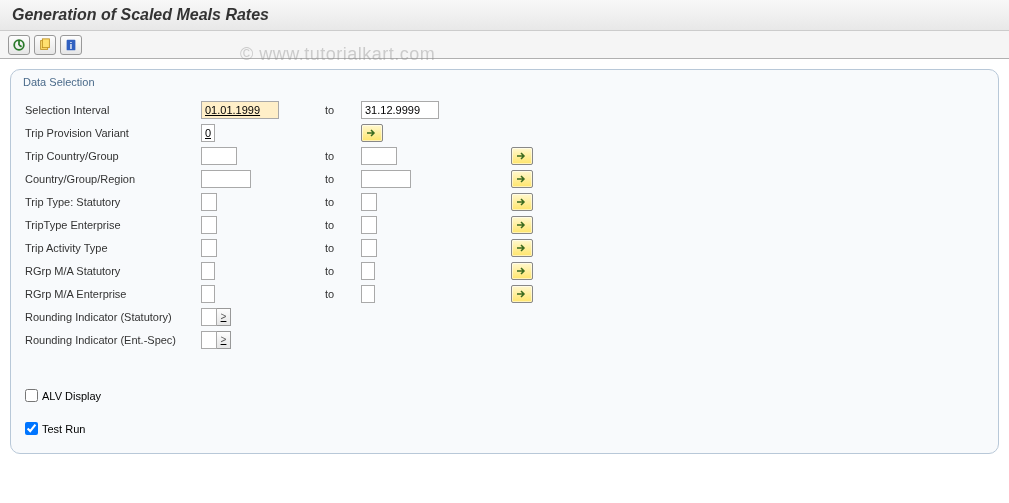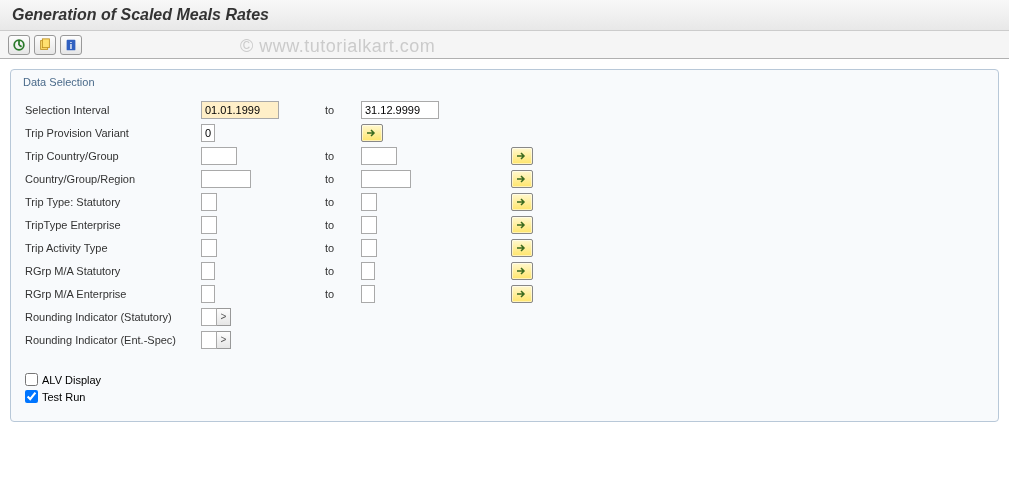--- a/index.html
+++ b/index.html
@@ -40,21 +40,21 @@
       align-items: center;
       justify-content: center;
       cursor: pointer;
     }
     .tb-btn svg { width: 14px; height: 14px; }
     .content {
       padding: 10px;
     }
     .group {
       border: 1px solid #b8c8d8;
-      border-radius: 4px;
+      border-radius: 10px;
       padding: 6px 10px 14px 10px;
       position: relative;
       background: #f8fafc;
     }
     .group-title {
       color: #4a6a8a;
       font-size: 11px;
       margin-bottom: 10px;
       padding-left: 2px;
     }
@@ -63,21 +63,21 @@
       align-items: center;
       height: 23px;
       margin-bottom: 0;
     }
     .lbl {
       width: 180px;
       padding-left: 4px;
       color: #333;
       white-space: nowrap;
     }
-    .col-from { width: 120px; display:flex; align-items:flex-start; }
+    .col-from { width: 120px; display:flex; align-items:flex-start;text-decoration:underline; }
     .col-to-lbl { width: 40px; color:#333; padding-left:4px;}
     .col-to { width: 120px; display:flex; align-items:center;}
     .col-multi { width: 80px; display:flex; align-items:center; padding-left: 30px;}
     .inp {
       border: 1px solid #a9a9a9;
       background: #fff;
       height: 18px;
       padding: 1px 3px;
       font: inherit;
     }
@@ -106,26 +106,26 @@
       border: 1px solid #999;
       border-left: none;
       background: linear-gradient(#fdfdfd,#e6e6e6);
       display:inline-flex;
       align-items:center;
       justify-content:center;
       cursor:pointer;
       font-size:10px;
       color:#555;
     }
-    .check-row { display:flex; align-items:center; gap:4px; margin-top:4px; padding-left:4px; margin-bottom: 4px;}
+    .check-row { display:flex; align-items:center; gap:4px; margin-top:20px; padding-left:4px; margin-bottom: 4px;}
     .check { width:13px; height:13px; }
     .spacer { height: 18px; }
     .watermark {
       position: absolute;
-      top: 36px;
+      top: 44px;
       left: 240px;
       color: rgba(140,140,140,0.4);
       font-size: 18px;
       letter-spacing: 0.5px;
       pointer-events: none;
       font-family: Arial, sans-serif;
     }
   </style>
 </head>
 <body>

